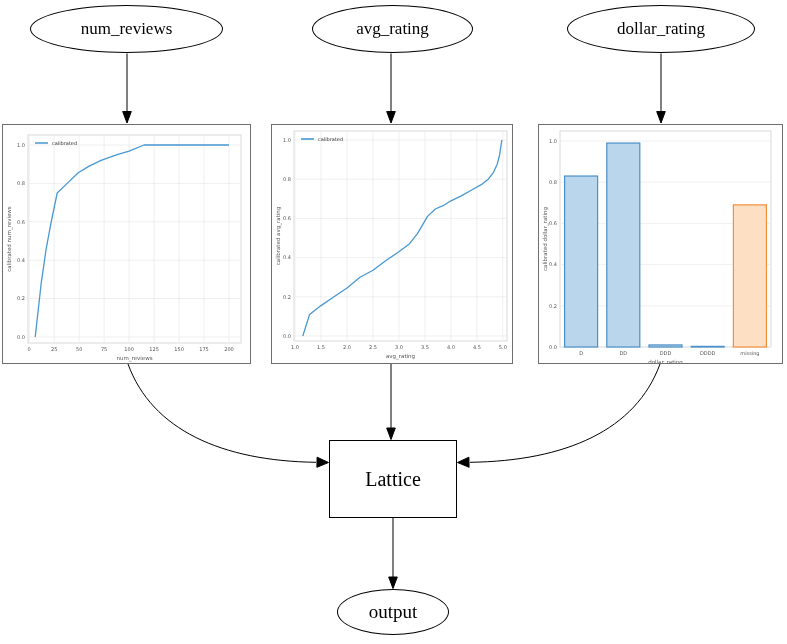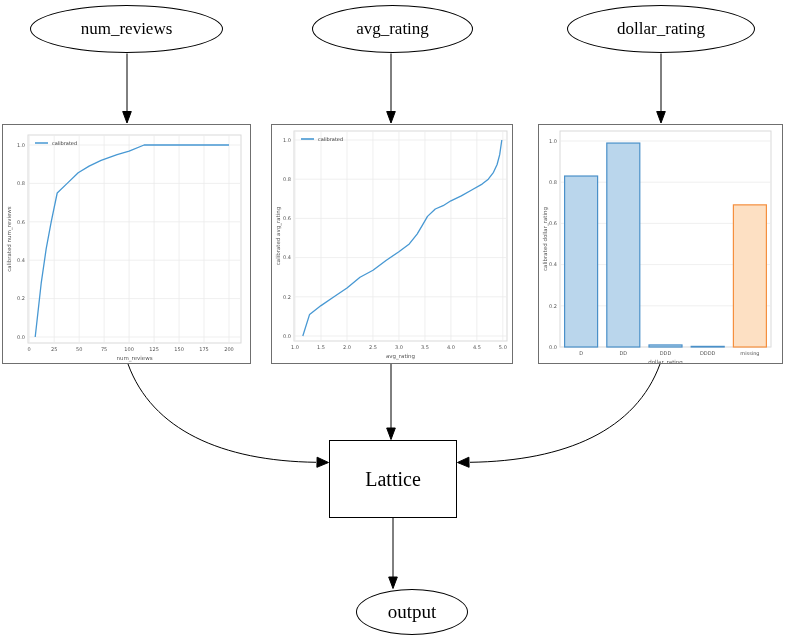--- a/index.html
+++ b/index.html
@@ -191,17 +191,17 @@
           <rect x="152.20000000000002" y="221.382" width="33" height="0.617999999999995" fill="#bad6ec" stroke="#4a90c9" stroke-width="1.2"></rect>
           <rect x="194.4" y="79.86000000000001" width="33" height="142.14" fill="#fde0c3" stroke="#f58f3e" stroke-width="1.2"></rect>
         </g>
       </svg>
   </div>
 
   <div class="node" style="left:329px;top:440px;width:128px;height:78px;">
     <span class="lattice-label">Lattice</span>
   </div>
 
-  <div class="node ellipse" style="left:356px;top:589px;width:112px;height:46px;">
+  <div class="node ellipse" style="left:337px;top:589px;width:112px;height:46px;">
     <span class="output-label">output</span>
   </div>
 
 </div>
 
 </body></html>

